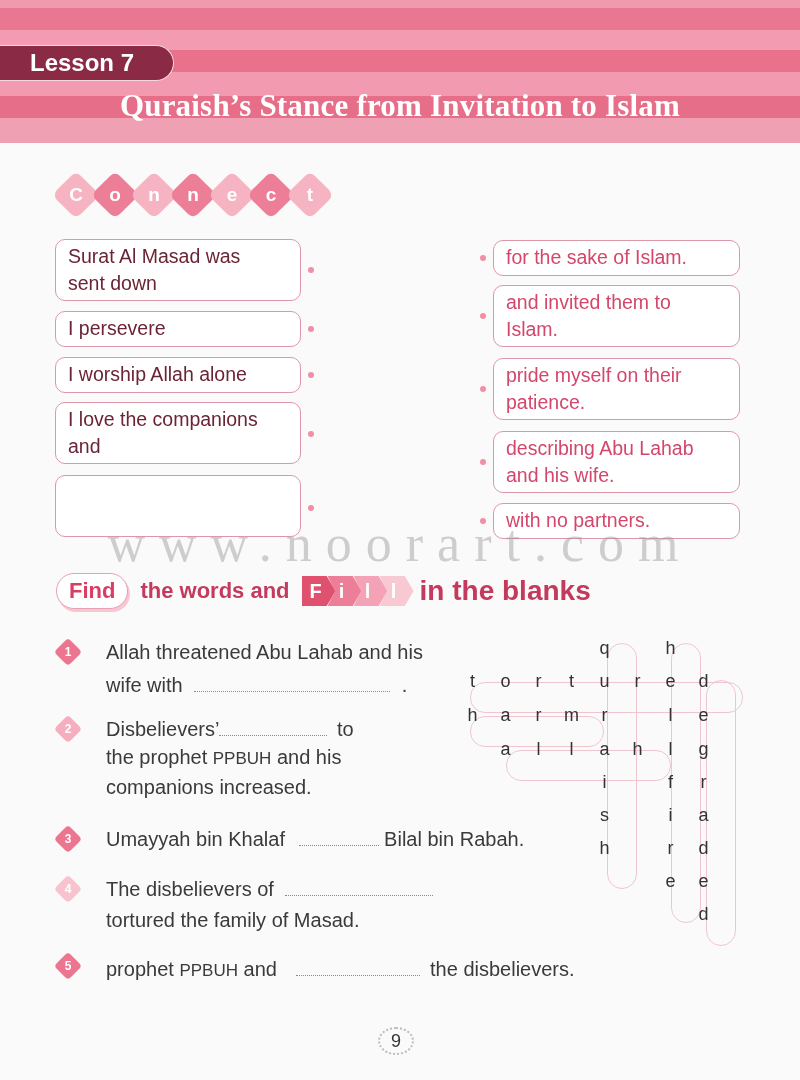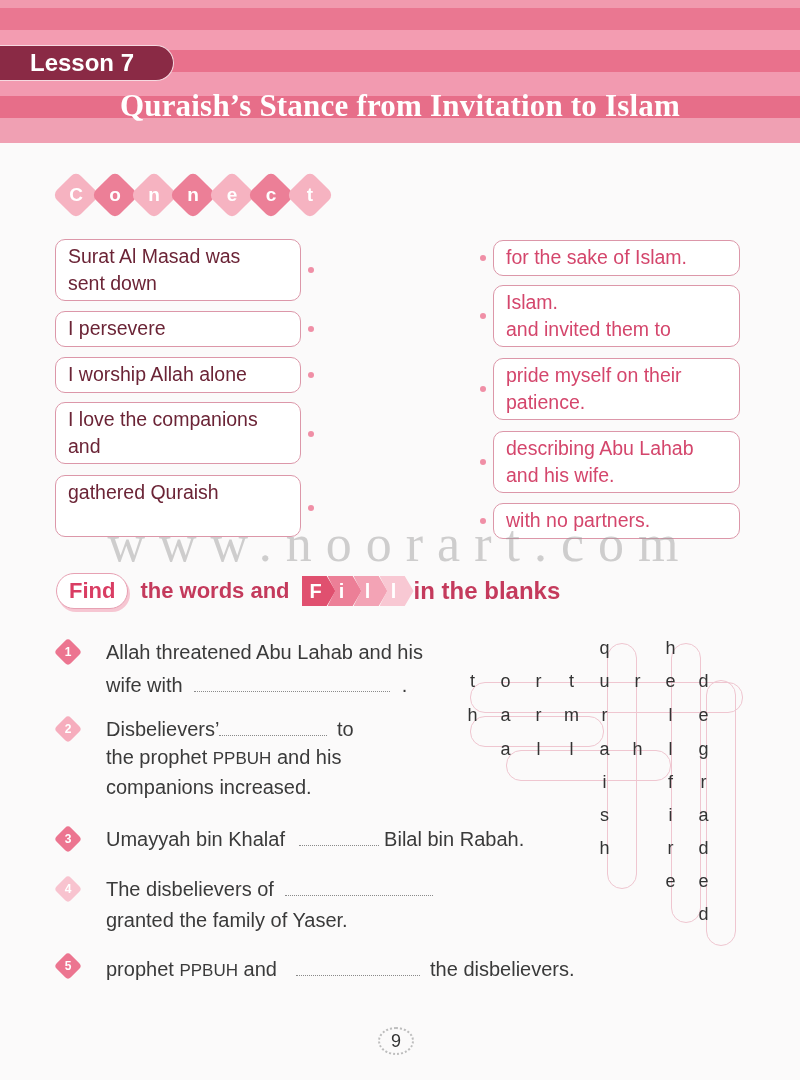--- a/index.html
+++ b/index.html
@@ -70,21 +70,21 @@
     color: #d93d63; font-weight: bold; font-size: 22px; background: #fff;
   }
   .find-rest { color: #c43a5c; font-weight: bold; font-size: 22px; margin-left: 12px; }
   .fill-arrows { display: flex; margin-left: 12px; height: 30px; }
   .farrow {
     width: 34px; height: 30px; margin-right: -8px; color: #fff; font-weight: bold; font-size: 20px;
     display: flex; align-items: center; justify-content: center; padding-right: 6px;
     clip-path: polygon(0 0, 74% 0, 100% 50%, 74% 100%, 0 100%, 22% 50%);
   }
   .farrow.first { clip-path: polygon(0 0, 74% 0, 100% 50%, 74% 100%, 0 100%); }
-  .blanks-rest { color: #c43a5c; font-weight: bold; font-size: 24px; margin-left: 8px; }
+  .blanks-rest { color: #c43a5c; font-weight: bold; font-size: 28px; margin-left: 14px; }
 
   
   .q { position: absolute; left: 58px; font-size: 20px; line-height: 28px; color: #3a3a3a; }
   .q .num {
     position: absolute; left: 0; top: 4px; width: 20px; height: 20px;
     transform: rotate(45deg); border-radius: 4px;
   }
   .q .num span {
     position: absolute; inset: 0; transform: rotate(-45deg); display: flex; align-items: center;
     justify-content: center; color: #fff; font-size: 12px; font-weight: bold;
@@ -170,33 +170,32 @@
 </div>
 <div class="dot" style="left:308px; top:372px;"></div>
 
 <div class="cbox left" style="left:55px; top:402px; width:246px; height:62px;">
   <div>I love the companions</div>
   <div>and</div>
 </div>
 <div class="dot" style="left:308px; top:431px;"></div>
 
 <div class="cbox left" style="left:55px; top:475px; width:246px; height:62px;">
-  <div>gathered Quraish</div>
 </div>
 <div class="dot" style="left:308px; top:505px;"></div>
 
 <div class="dot" style="left:480px; top:255px;"></div>
 <div class="cbox right" style="left:493px; top:240px; width:247px; height:36px;">
   <div>for the sake of Islam.</div>
 </div>
 
 <div class="dot" style="left:480px; top:313px;"></div>
 <div class="cbox right" style="left:493px; top:285px; width:247px; height:62px;">
+  <div>and invited them to</div>
   <div>Islam.</div>
-  <div>and invited them to</div>
 </div>
 
 <div class="dot" style="left:480px; top:386px;"></div>
 <div class="cbox right" style="left:493px; top:358px; width:247px; height:62px;">
   <div>pride myself on their</div>
   <div>patience.</div>
 </div>
 
 <div class="dot" style="left:480px; top:459px;"></div>
 <div class="cbox right" style="left:493px; top:431px; width:247px; height:62px;">
@@ -263,21 +262,21 @@
 </div>
 
 <div class="q" style="top:875px; width:420px;">
   <div class="num" style="background: rgb(248, 195, 207);">
       <span>4</span>
     </div>
   <span class="txt">
     <span>The disbelievers of</span>
     <span class="blank" style="width:148px; margin-left:6px;"></span>
   </span>
-  <span class="txt" style="margin-top:3px;">granted the family of Yaser.</span>
+  <span class="txt" style="margin-top:3px;">tortured the family of Masad.</span>
 </div>
 
 <div class="q" style="top:952px; width:560px;">
   <div class="num" style="background: rgb(236, 117, 144);">
       <span>5</span>
     </div>
   <span class="txt" style="margin-top:3px;">
     <span>prophet</span>
     <span class="ppbuh-s">PPBUH</span>
     <span>and</span>

